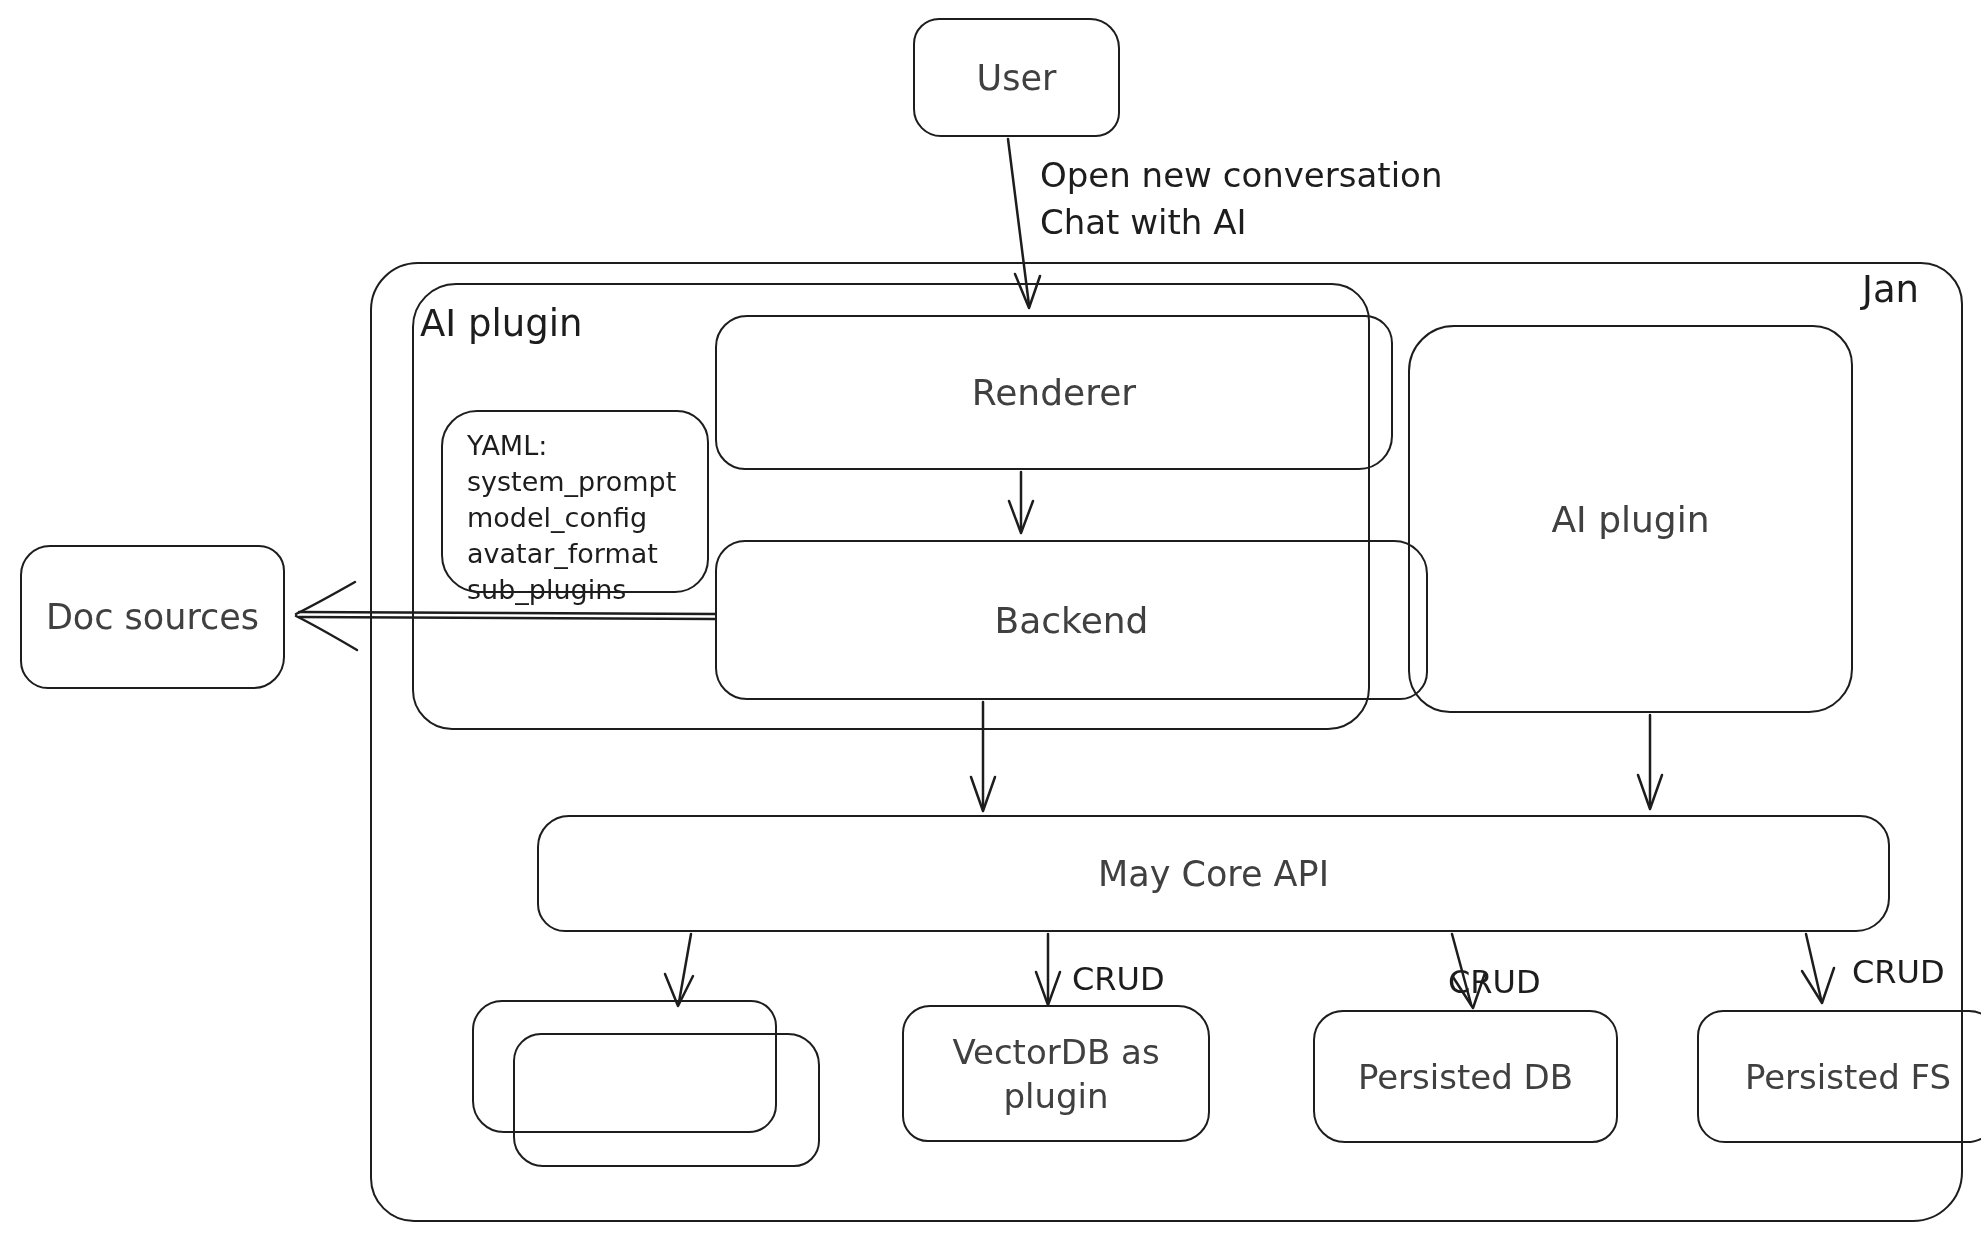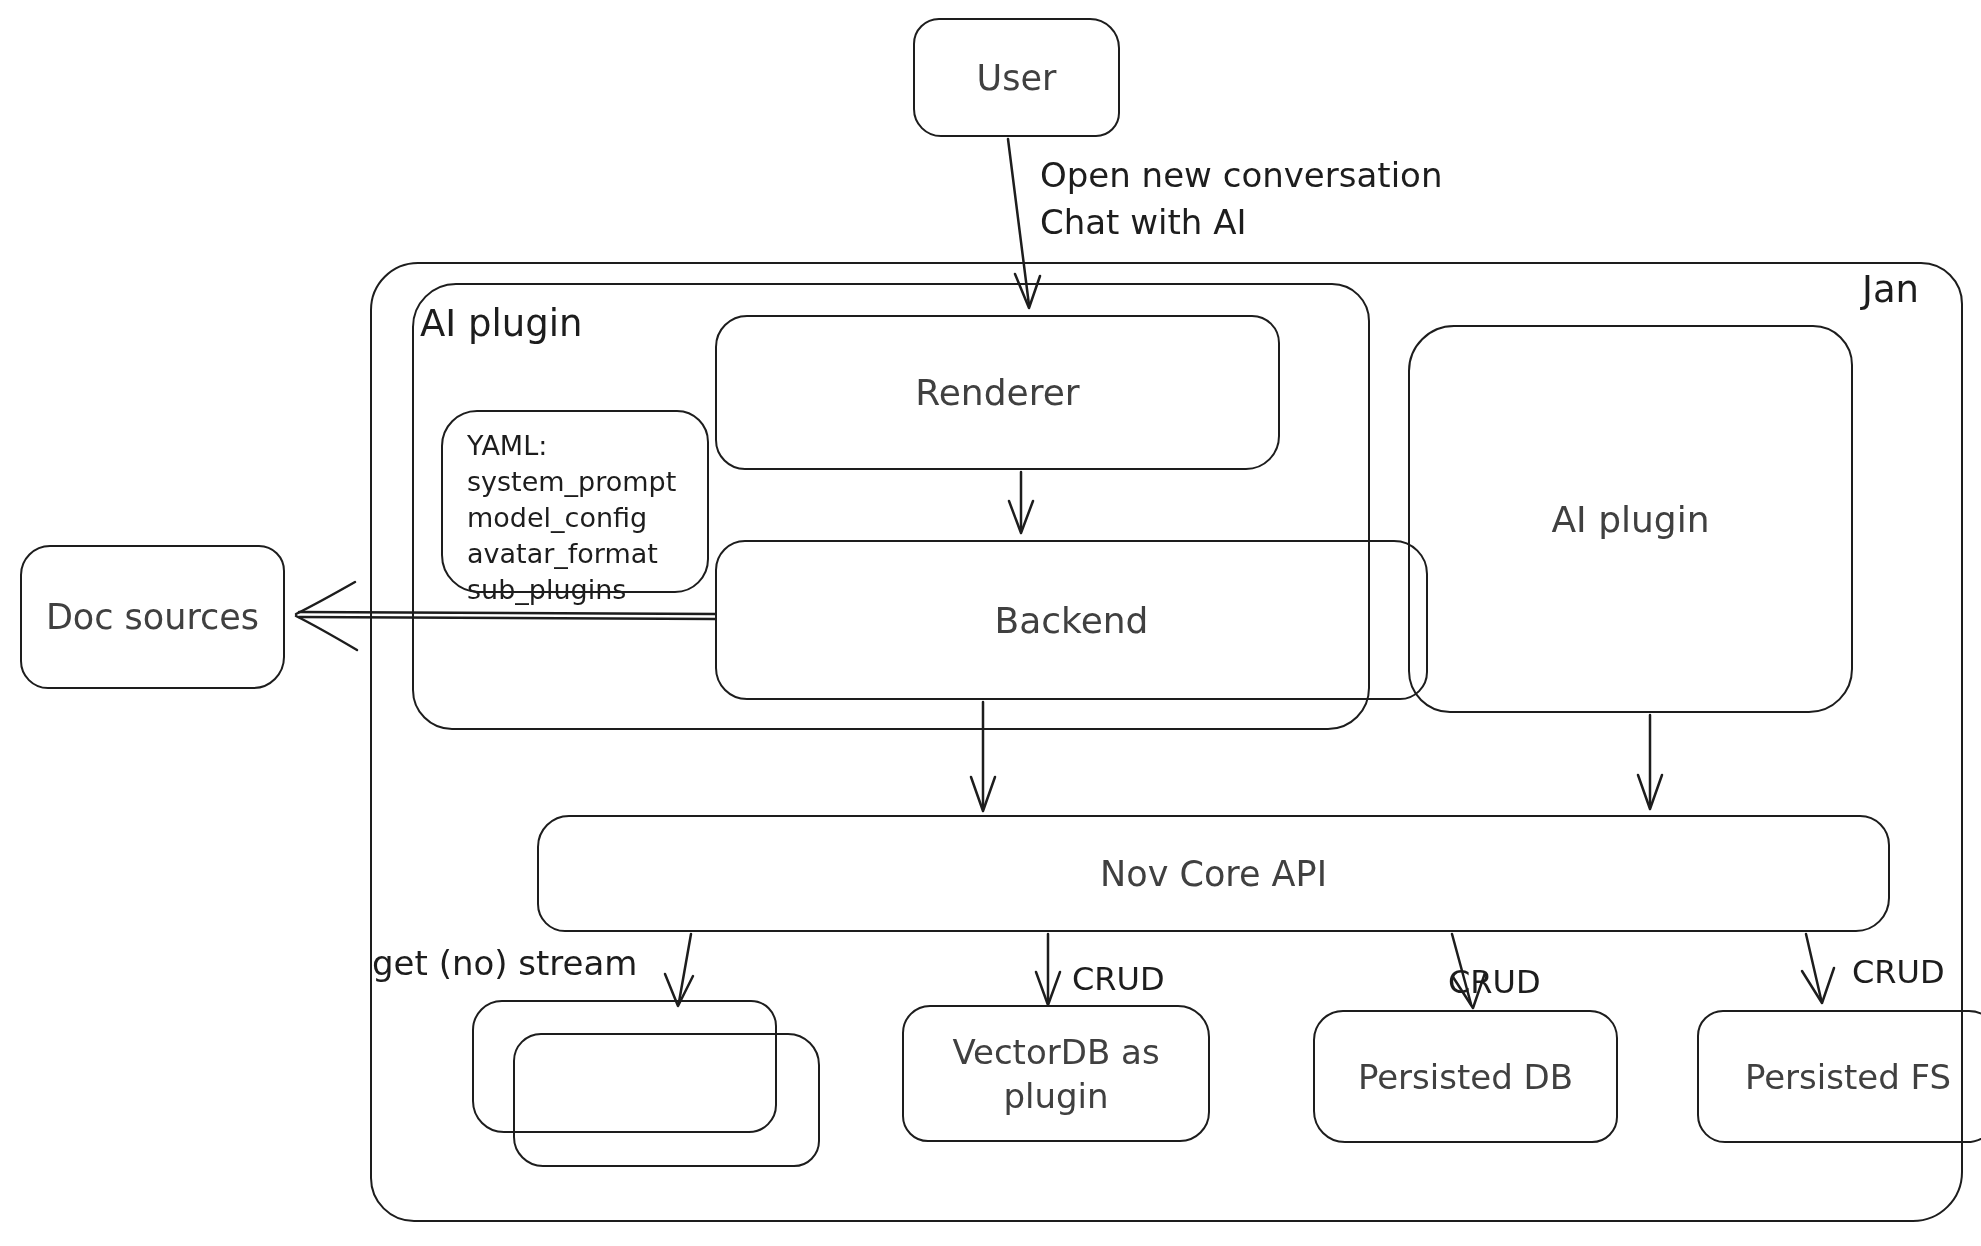--- a/index.html
+++ b/index.html
@@ -58,21 +58,21 @@
   <div class="container-box" style="left:370px;top:262px;width:1593px;height:960px;border-radius:48px 42px 50px 44px;"></div>
   <div class="lbl" style="left:1862px;top:268px;font-size:37px;">Jan</div>
 
   <div class="container-box" style="left:412px;top:283px;width:958px;height:447px;border-radius:44px 38px 42px 40px;"></div>
   <div class="lbl" style="left:420px;top:302px;font-size:37px;">AI plugin</div>
 
   <div class="node" style="left:913px;top:18px;width:207px;height:119px;border-radius:26px 30px 24px 28px;font-size:35px;">
     <span>User</span>
   </div>
 
-  <div class="node" style="left:715px;top:315px;width:565px;height:155px;border-radius:32px 28px 34px 30px;font-size:36px;">
+  <div class="node" style="left:715px;top:315px;width:678px;height:155px;border-radius:32px 28px 34px 30px;font-size:36px;">
     <span>Renderer</span>
   </div>
 
   <div class="node" style="left:715px;top:540px;width:713px;height:160px;border-radius:30px 34px 28px 32px;font-size:36px;">
     <span>Backend</span>
   </div>
 
   <div class="note" style="left:422px;top:410px;width:268px;height:183px;border-radius:36px 32px 34px 38px;">
     <div>YAML:</div>
     <div>system_prompt</div>
@@ -83,21 +83,21 @@
 
   <div class="node" style="left:1408px;top:325px;width:445px;height:388px;border-radius:46px 40px 44px 42px;font-size:36px;">
     <span>AI plugin</span>
   </div>
 
   <div class="node" style="left:20px;top:545px;width:265px;height:144px;border-radius:30px 26px 32px 28px;font-size:35px;">
     <span>Doc sources</span>
   </div>
 
   <div class="node" style="left:537px;top:815px;width:1353px;height:117px;border-radius:32px 30px 34px 28px;font-size:35px;">
-    <span>Nov Core API</span>
+    <span>May Core API</span>
   </div>
 
   <div class="container-box" style="left:472px;top:1000px;width:305px;height:133px;border-radius:30px 26px 28px 32px;"></div>
   <div class="container-box" style="left:513px;top:1033px;width:307px;height:134px;border-radius:28px 32px 26px 30px;"></div>
 
   <div class="node" style="left:902px;top:1005px;width:308px;height:137px;border-radius:28px 32px 30px 26px;font-size:34px;line-height:44px;">
     <span style="width:250px;">VectorDB as plugin</span>
   </div>
 
   <div class="node" style="left:1313px;top:1010px;width:305px;height:133px;border-radius:30px 28px 26px 32px;font-size:34px;">
@@ -106,21 +106,20 @@
 
   <div class="node" style="left:1653px;top:1010px;width:302px;height:133px;border-radius:26px 30px 32px 28px;font-size:34px;margin-left:44px;">
     <span>Persisted FS</span>
   </div>
 
   <div class="lbl" style="left:1040px;top:152px;font-size:34px;line-height:47px;">
     <div>Open new conversation</div>
     <div>Chat with AI</div>
   </div>
 
-  <div class="lbl" style="left:372px;top:943px;font-size:34px;">get (no) stream</div>
 
   <div class="lbl" style="left:1072px;top:960px;font-size:32px;">CRUD</div>
 
   <div class="lbl" style="left:1448px;top:963px;font-size:32px;">CRUD</div>
 
   <div class="lbl" style="left:1852px;top:953px;font-size:32px;">CRUD</div>
 
   <svg class="overlay" width="1981" height="1246" viewBox="0 0 1981 1246">
 
     <g>

